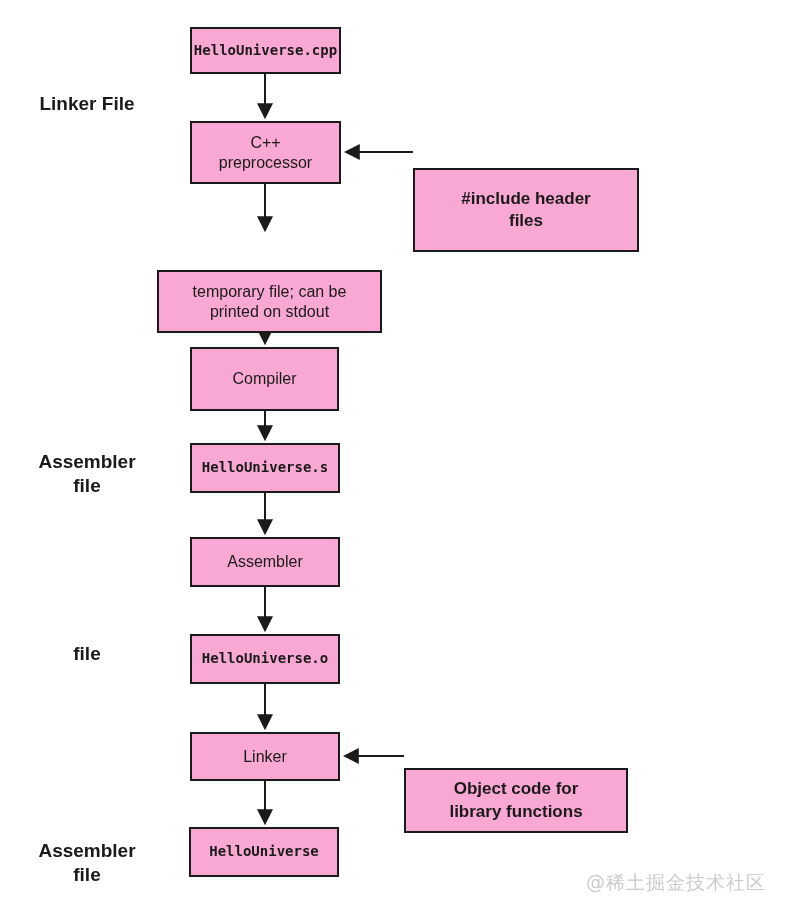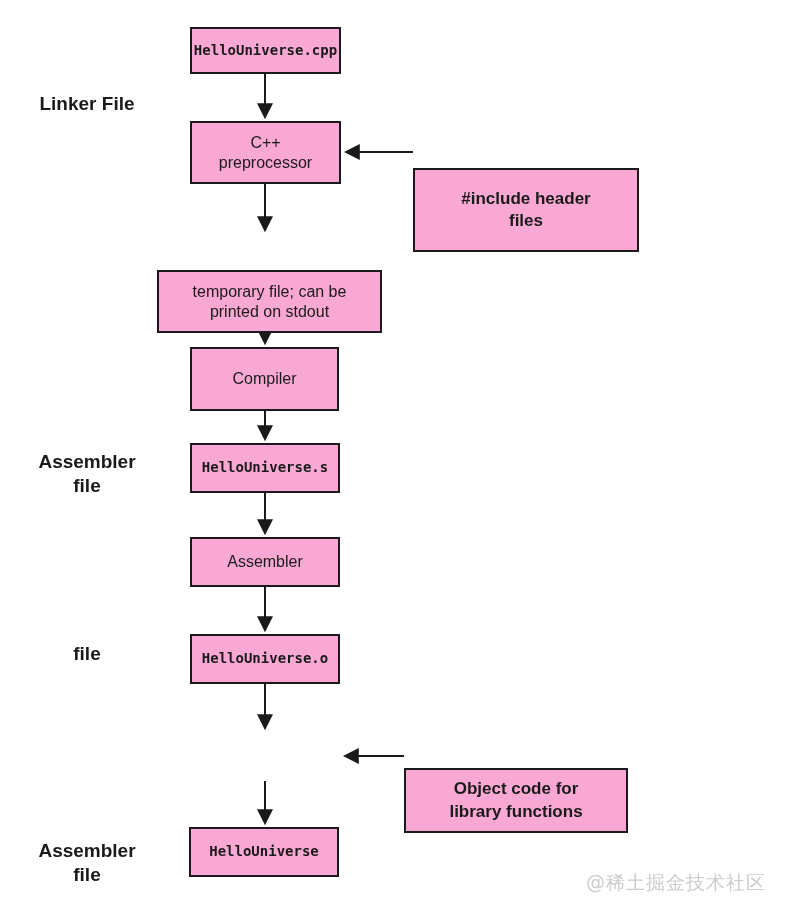--- a/index.html
+++ b/index.html
@@ -98,20 +98,23 @@
   </div>
 
   <div class="box sans" style="left:190px; top:537px; width:150px; height:50px;">
     <span>Assembler</span>
   </div>
 
   <div class="box mono" style="left:190px; top:634px; width:150px; height:50px;">
     <span>HelloUniverse.o</span>
   </div>
 
+  <div class="box sans" style="left:190px; top:732px; width:150px; height:49px;">
+    <span>Linker</span>
+  </div>
 
   <div class="box mono" style="left:189px; top:827px; width:150px; height:50px;">
     <span>HelloUniverse</span>
   </div>
 
   <div class="box sans-bold" style="left:413px; top:120px; width:226px; height:84px;margin-top:48px;">
     <span>#include header</span>
     <span>files</span>
   </div>
 

